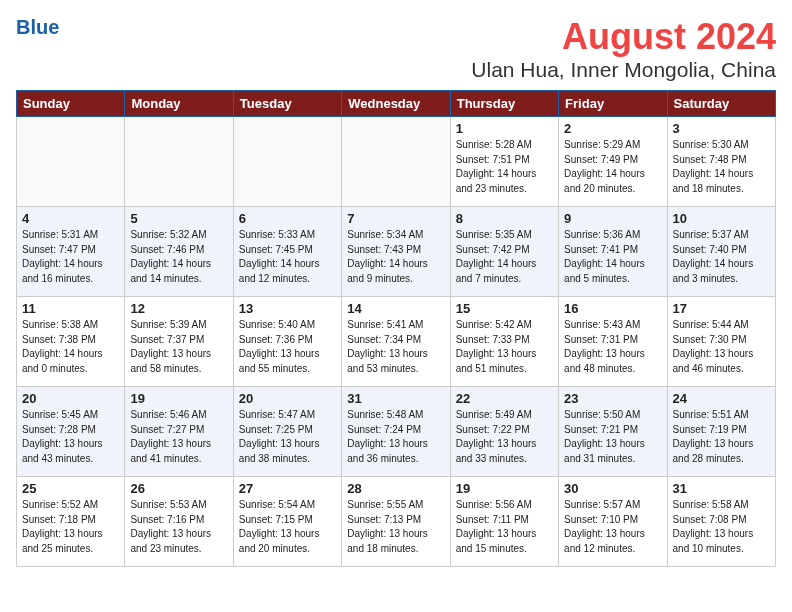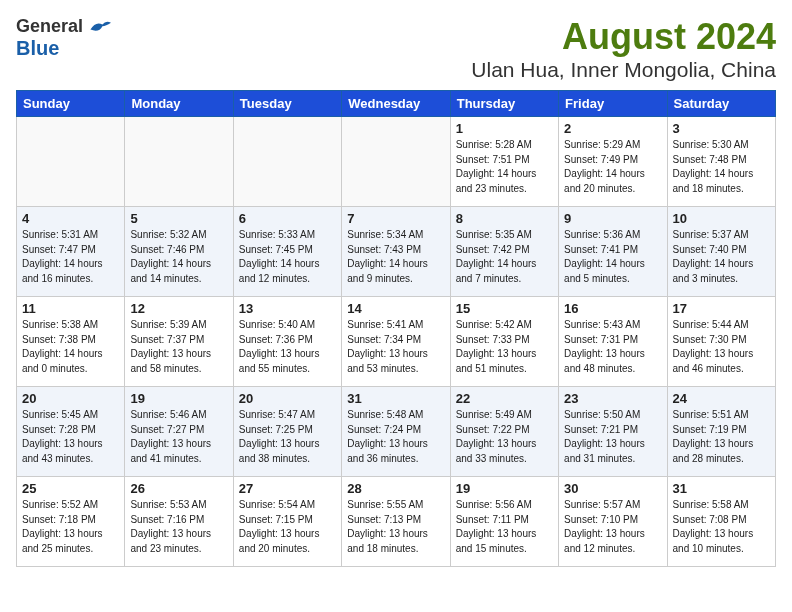--- a/index.html
+++ b/index.html
@@ -40,21 +40,21 @@
       width: 24px;
       height: 20px;
       margin-left: 2px;
     }
     .title-area {
       text-align: right;
     }
     .month-title {
       font-size: 36px;
       font-weight: bold;
-      color: #4d7c0f;
+      color: #ef4444;
     }
     .location {
       font-size: 21px;
       color: #333;
     }
     .calendar {
       width: 100%;
       border-collapse: collapse;
       table-layout: fixed;
     }
@@ -91,34 +91,28 @@
       color: #222;
       margin-top: 13px;
     }
     tr:nth-child(odd) td {
       background: #fff;
     }
     tr:nth-child(even) td {
       background: #f0f4fa;
     }
     .calendar thead tr th {
-      background: #1d4ed8;
+      background: #7f1d1d;
     }
   </style>
 </head>
 <body>
 
 <div class="header-area">
   <div class="logo">
-    <div class="logo-text">
-      <span class="logo-general">General</span>
-      <svg class="logo-bird" viewBox="0 0 28 22" xmlns="http://www.w3.org/2000/svg">
-        <path d="M4 14 Q10 4 18 8 Q22 3 28 6 Q22 10 18 10 Q14 18 4 14Z" fill="#1a5fa8"></path>
-      </svg>
-    </div>
     <div>
       <span class="logo-blue">Blue</span>
     </div>
   </div>
   <div class="title-area">
     <div class="month-title">August 2024</div>
     <div class="location">Ulan Hua, Inner Mongolia, China</div>
   </div>
 </div>
 

